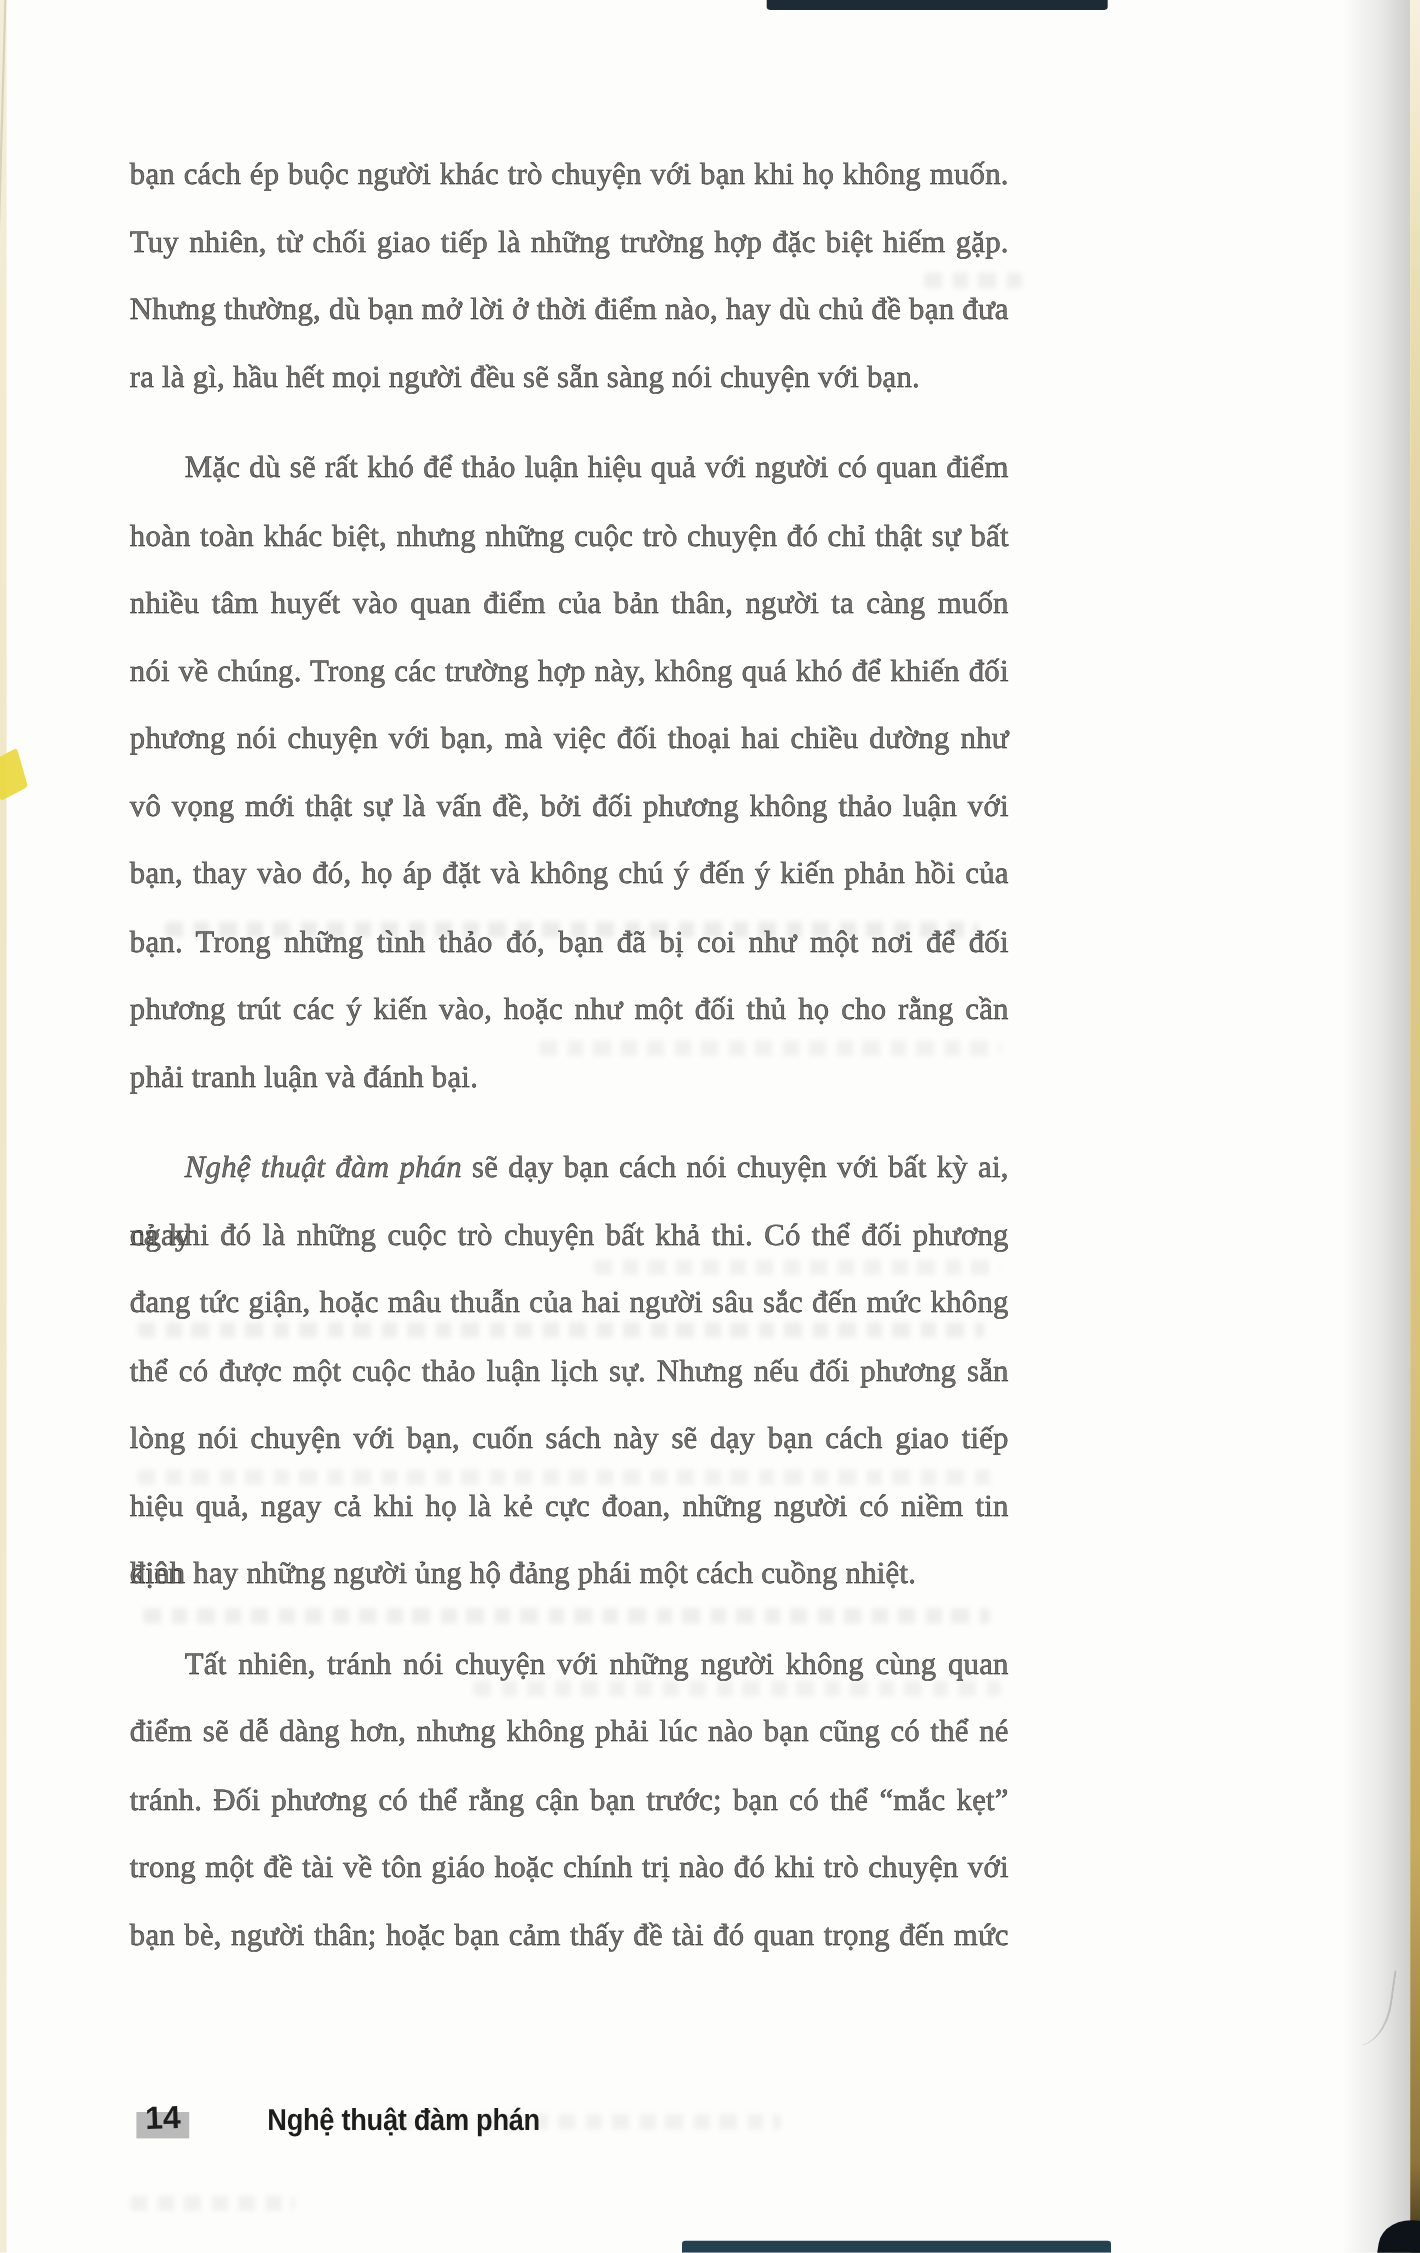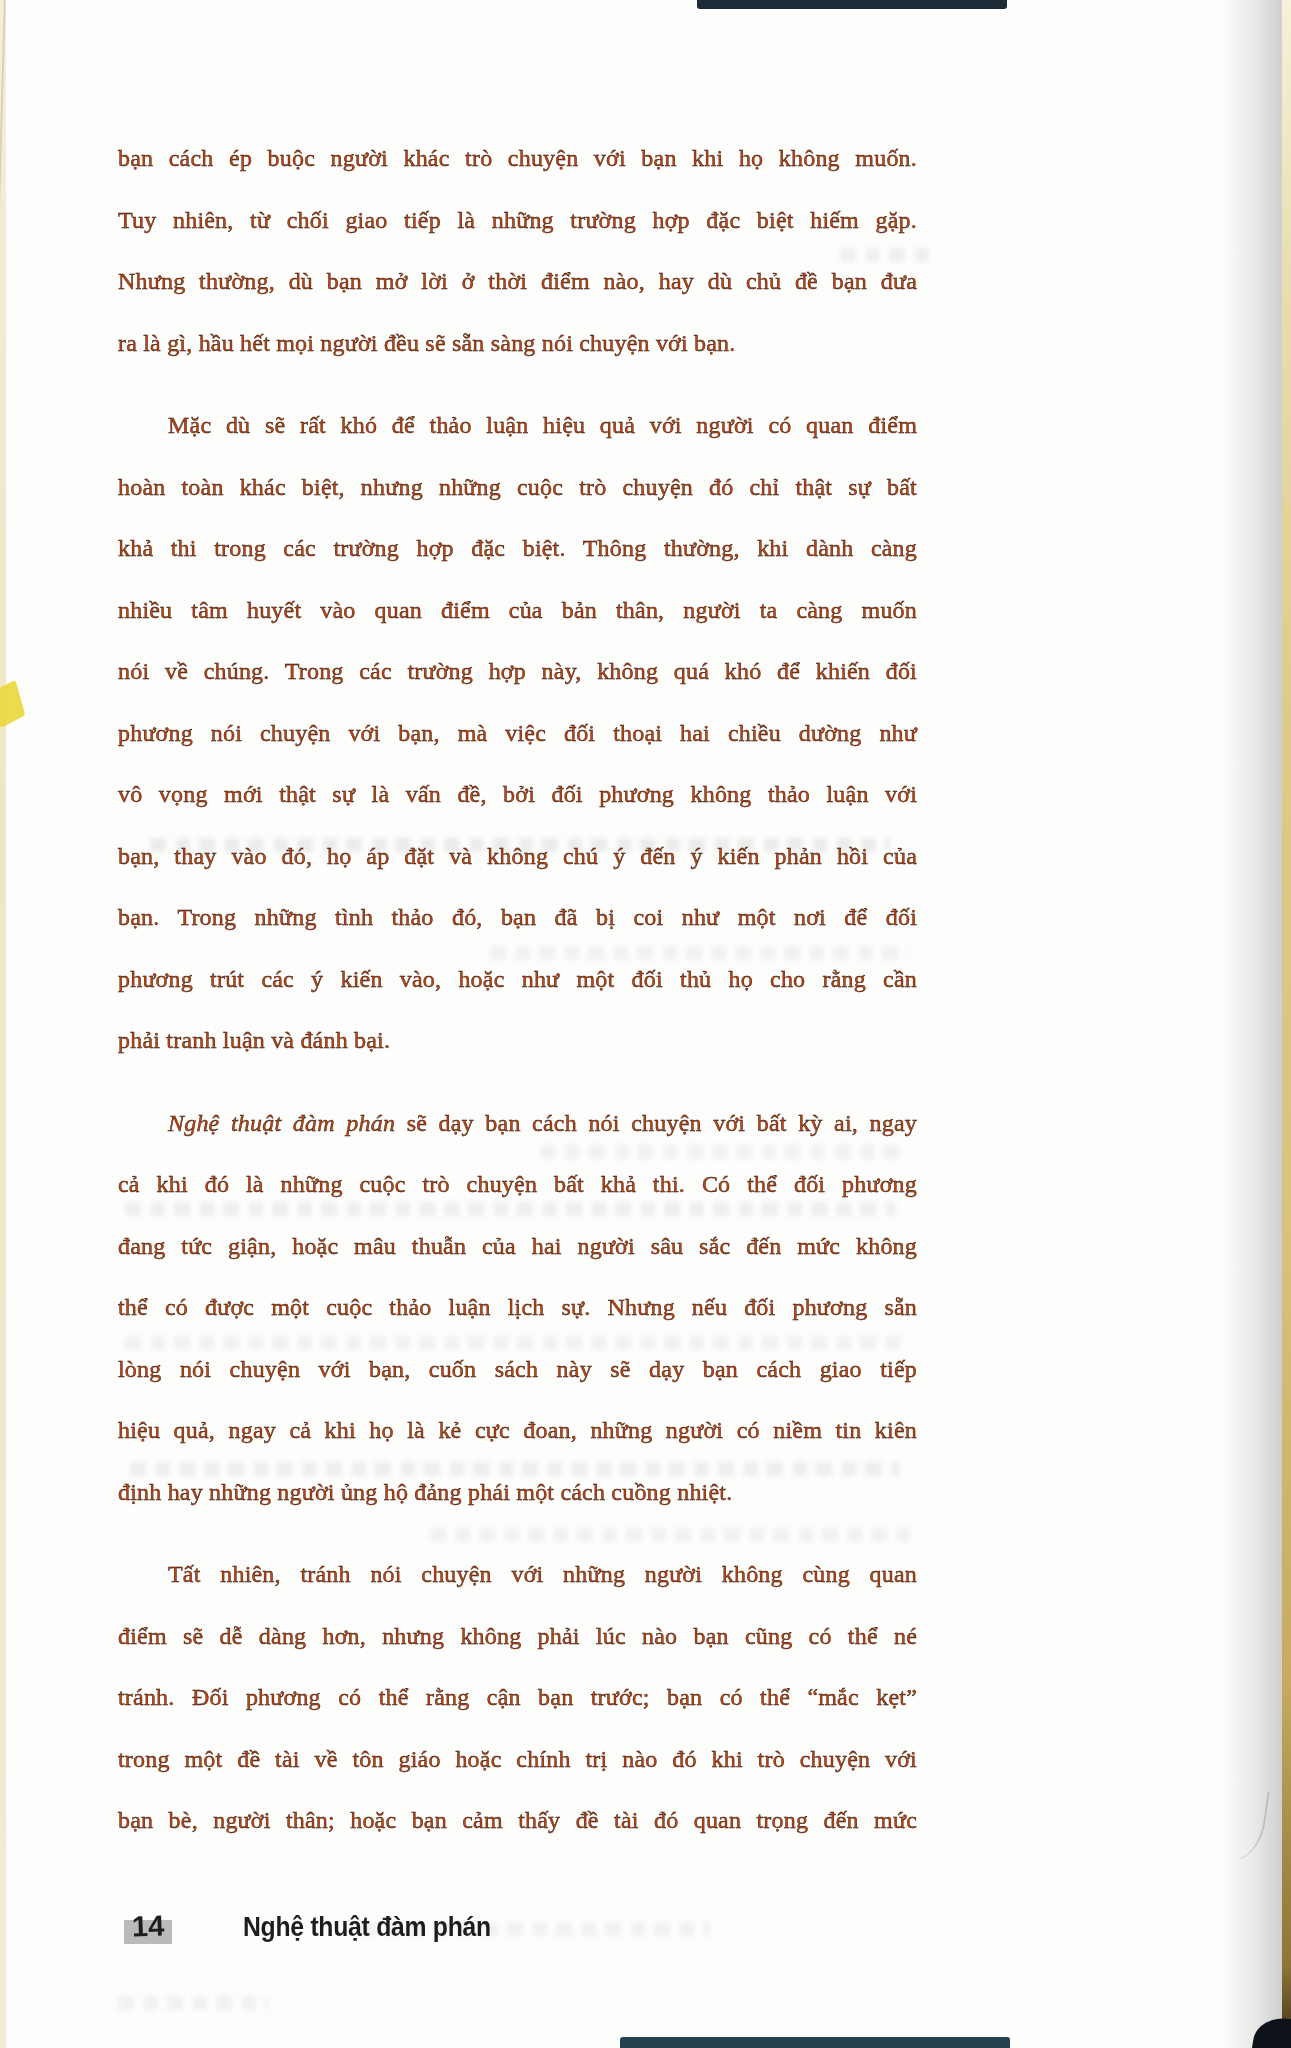--- a/index.html
+++ b/index.html
@@ -24,22 +24,22 @@
   .corner-blob{position:absolute;right:-7px;bottom:-9px;width:44px;height:40px;
     background:#0d1319;border-top-left-radius:75% 65%;transform:rotate(9deg);}
   .top-bar{position:absolute;left:697px;top:0;width:310px;height:9px;
     background:#1c2b36;border-radius:0 0 3px 3px;}
   .bottom-bar{position:absolute;left:620px;bottom:0;width:390px;height:11px;
     background:#24414f;border-radius:3px 3px 0 0;}
   
   .ghost{position:absolute;height:14px;border-radius:4px;filter:blur(2.6px);
     background:repeating-linear-gradient(90deg,#8a8a8a 0 16px,transparent 16px 26px,#8a8a8a 26px 40px,transparent 40px 49px);}
   
-  .textblock{position:absolute;left:118px;top:128px;width:799px;color:#c2410c;
-    font-size:24px;-webkit-text-stroke:.4px #191410;}
+  .textblock{position:absolute;left:118px;top:128px;width:799px;color:#737373;
+    font-size:28px;-webkit-text-stroke:.4px #191410;}
   .para{margin:0;}
   .para + .para{margin-top:21px;}
   .line{height:61.5px;line-height:61.5px;text-align:justify;text-align-last:justify;
     letter-spacing:.2px;white-space:normal;}
   .line.lastline{text-align-last:left;}
   .para.indent .line:first-child{text-indent:50px;}
   .it{font-style:italic;}
   
   .footer{position:absolute;left:124px;top:1906px;height:40px;
     font-family:"Liberation Sans","DejaVu Sans",sans-serif;font-weight:700;color:#1d1d1d;}
@@ -75,21 +75,20 @@
 <div class="textblock">
     <div class="para">
       <div class="line"><span>bạn cách ép buộc người khác trò chuyện với bạn khi họ không muốn.</span></div>
       <div class="line"><span>Tuy nhiên, từ chối giao tiếp là những trường hợp đặc biệt hiếm gặp.</span></div>
       <div class="line"><span>Nhưng thường, dù bạn mở lời ở thời điểm nào, hay dù chủ đề bạn đưa</span></div>
       <div class="line lastline"><span>ra là gì, hầu hết mọi người đều sẽ sẵn sàng nói chuyện với bạn.</span></div>
     </div>
     <div class="para indent">
       <div class="line"><span>Mặc dù sẽ rất khó để thảo luận hiệu quả với người có quan điểm</span></div>
       <div class="line"><span>hoàn toàn khác biệt, nhưng những cuộc trò chuyện đó chỉ thật sự bất</span></div>
-      <div class="line"><span>khả thi trong các trường hợp đặc biệt. Thông thường, khi dành càng</span></div>
       <div class="line"><span>nhiều tâm huyết vào quan điểm của bản thân, người ta càng muốn</span></div>
       <div class="line"><span>nói về chúng. Trong các trường hợp này, không quá khó để khiến đối</span></div>
       <div class="line"><span>phương nói chuyện với bạn, mà việc đối thoại hai chiều dường như</span></div>
       <div class="line"><span>vô vọng mới thật sự là vấn đề, bởi đối phương không thảo luận với</span></div>
       <div class="line"><span>bạn, thay vào đó, họ áp đặt và không chú ý đến ý kiến phản hồi của</span></div>
       <div class="line"><span>bạn. Trong những tình thảo đó, bạn đã bị coi như một nơi để đối</span></div>
       <div class="line"><span>phương trút các ý kiến vào, hoặc như một đối thủ họ cho rằng cần</span></div>
       <div class="line lastline"><span>phải tranh luận và đánh bại.</span></div>
     </div>
     <div class="para indent">

